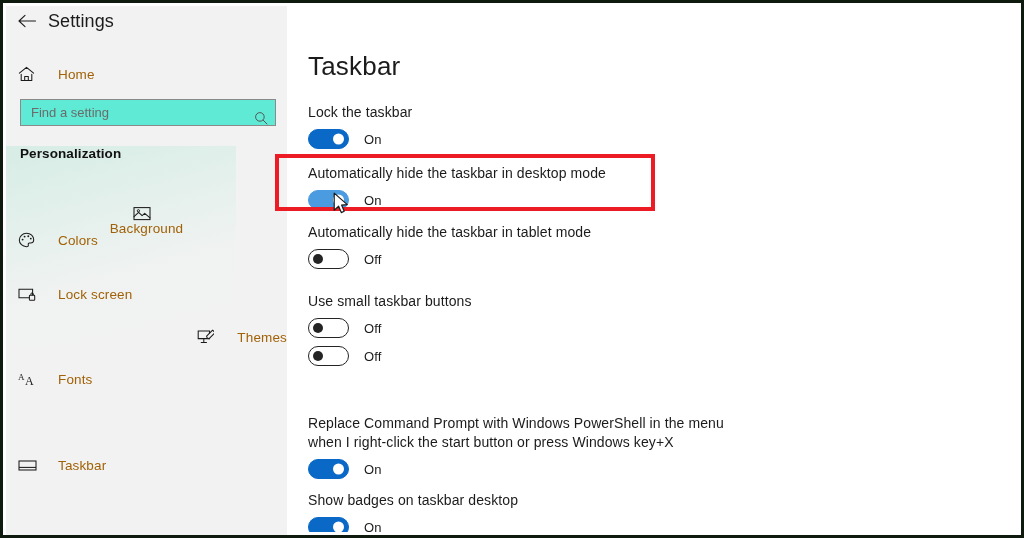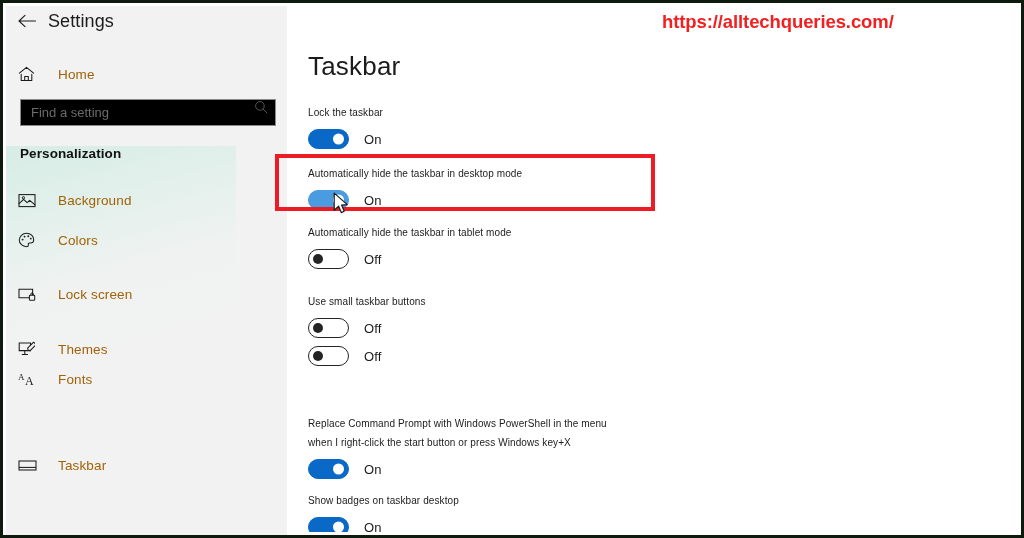--- a/index.html
+++ b/index.html
@@ -102,23 +102,23 @@
   #home-row { top: 50px; }
 
   #search-box {
     position: absolute;
     left: 14px;
     top: 93px;
     width: 256px;
     height: 27px;
     box-sizing: border-box;
     border: 1px solid #8a8a8a;
-    background: #000000;
-    display: flex;
-    align-items: flex-start;
+    background: #5eead4;
+    display: flex;
+    align-items: flex-end;
   }
   #search-input {
     flex: 1;
     border: none;
     outline: none;
     background: transparent;
     font-family: "Liberation Sans", sans-serif;
     font-size: 13px;
     color: #6b6b6b;
     padding: 0 6px 0 10px;
@@ -172,21 +172,21 @@
     font-size: 26px;
     color: #1b1b1b;
     letter-spacing: .2px;
   }
 
   .setting {
     position: absolute;
     left: 21px;
   }
   .setting-label {
-    font-size: 10px;
+    font-size: 14px;
     color: #1b1b1b;
     line-height: 19px;
     letter-spacing: .1px;
     white-space: pre-line;
   }
   .toggle-row {
     display: flex;
     align-items: center;
     margin-top: 7px;
   }
@@ -288,21 +288,21 @@
       <span id="search-icon">
         <svg width="14" height="14" viewBox="0 0 14 14" fill="none" xmlns="http://www.w3.org/2000/svg">
           <circle cx="5.9" cy="5.9" r="4.3" stroke="currentColor" stroke-width="1"></circle>
           <path d="M9.2 9.2 13 13" stroke="currentColor" stroke-width="1" stroke-linecap="round"></path>
         </svg>
       </span>
     </div>
 
     <div id="section-heading">Personalization</div>
 
-    <div class="nav-row" style="top:176px;">
+    <div class="nav-row" style="top:200px;flex-direction:column;">
       <span class="nav-icon">
         <svg width="18" height="15" viewBox="0 0 18 15" fill="none" xmlns="http://www.w3.org/2000/svg">
           <rect x="1" y="1.6" width="16" height="12" stroke="currentColor" stroke-width="1.05"></rect>
           <path d="M1 10.6 5.6 6.4l3.5 3.2 2.6-2.3 5.3 4.5" stroke="currentColor" stroke-width="1.05" stroke-linecap="round" stroke-linejoin="round"></path>
           <circle cx="5.4" cy="4.8" r="1.15" stroke="currentColor" stroke-width="1"></circle>
         </svg>
       </span>
       <span class="nav-label">Background</span>
     </div>
 
@@ -323,21 +323,21 @@
       <span class="nav-icon">
         <svg width="18" height="15" viewBox="0 0 18 15" fill="none" xmlns="http://www.w3.org/2000/svg">
           <path d="M1 2.2h13.6v8.6H1z" stroke="currentColor" stroke-width="1.05"></path>
           <rect x="11.4" y="8.2" width="5.3" height="5" rx=".7" fill="#f2f2f2" stroke="currentColor" stroke-width="1.05"></rect>
           <path d="M12.9 8.2V7.1a1.2 1.2 0 0 1 2.4 0v1.1" stroke="currentColor" stroke-width="1"></path>
         </svg>
       </span>
       <span class="nav-label">Lock screen</span>
     </div>
 
-    <div class="nav-row" style="top:325px;">
+    <div class="nav-row" style="top:313px;justify-content:flex-end;">
       <span class="nav-icon">
         <svg width="17" height="16" viewBox="0 0 17 16" fill="none" xmlns="http://www.w3.org/2000/svg">
           <path d="M1.2 2h11.3v7.6H1.2z" stroke="currentColor" stroke-width="1.05"></path>
           <path d="M6.8 9.6v3.1M4.2 13.4h5.3" stroke="currentColor" stroke-width="1.05" stroke-linecap="round"></path>
           <path d="m15.6 1.2-6 6 .6 1.9 1.9.6 6-6-2.5-2.5Z" fill="#f2f2f2" stroke="currentColor" stroke-width="1.05" stroke-linejoin="round"></path>
         </svg>
       </span>
       <span class="nav-label">Themes</span>
     </div>
 
@@ -358,21 +358,20 @@
           <rect x="1" y="2" width="17" height="9" stroke="currentColor" stroke-width="1.05"></rect>
           <path d="M1 8.4h17" stroke="currentColor" stroke-width="1.05"></path>
         </svg>
       </span>
       <span class="nav-label">Taskbar</span>
     </div>
   </div>
 
   <div id="content">
 
-    <div id="watermark">https://alltechqueries.com/</div>
 
     <div id="page-title">Taskbar</div>
 
     <div class="setting" style="top:97px;">
       <div class="setting-label">Lock the taskbar</div>
       <div class="toggle-row">
         <div class="toggle on">
           <span class="knob"></span>
         </div>
         <span class="toggle-state">On</span>

